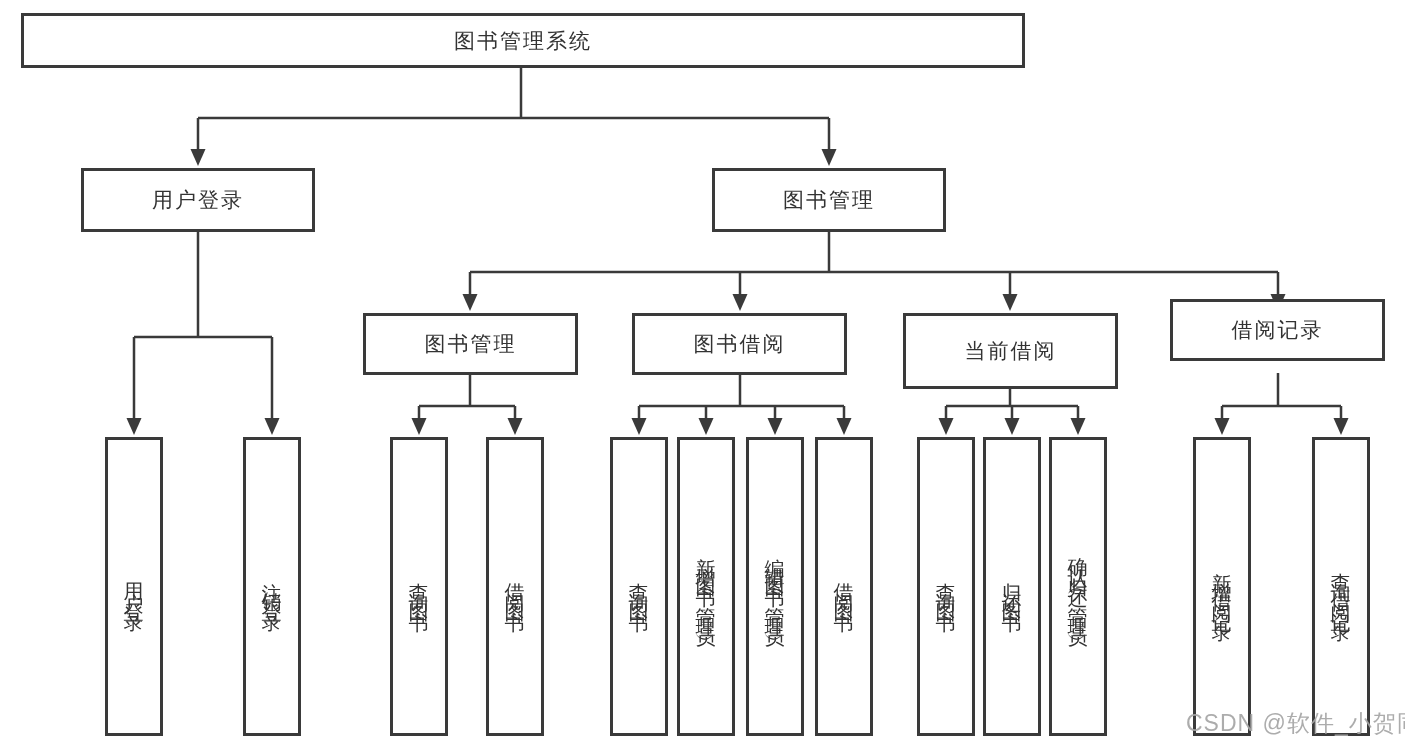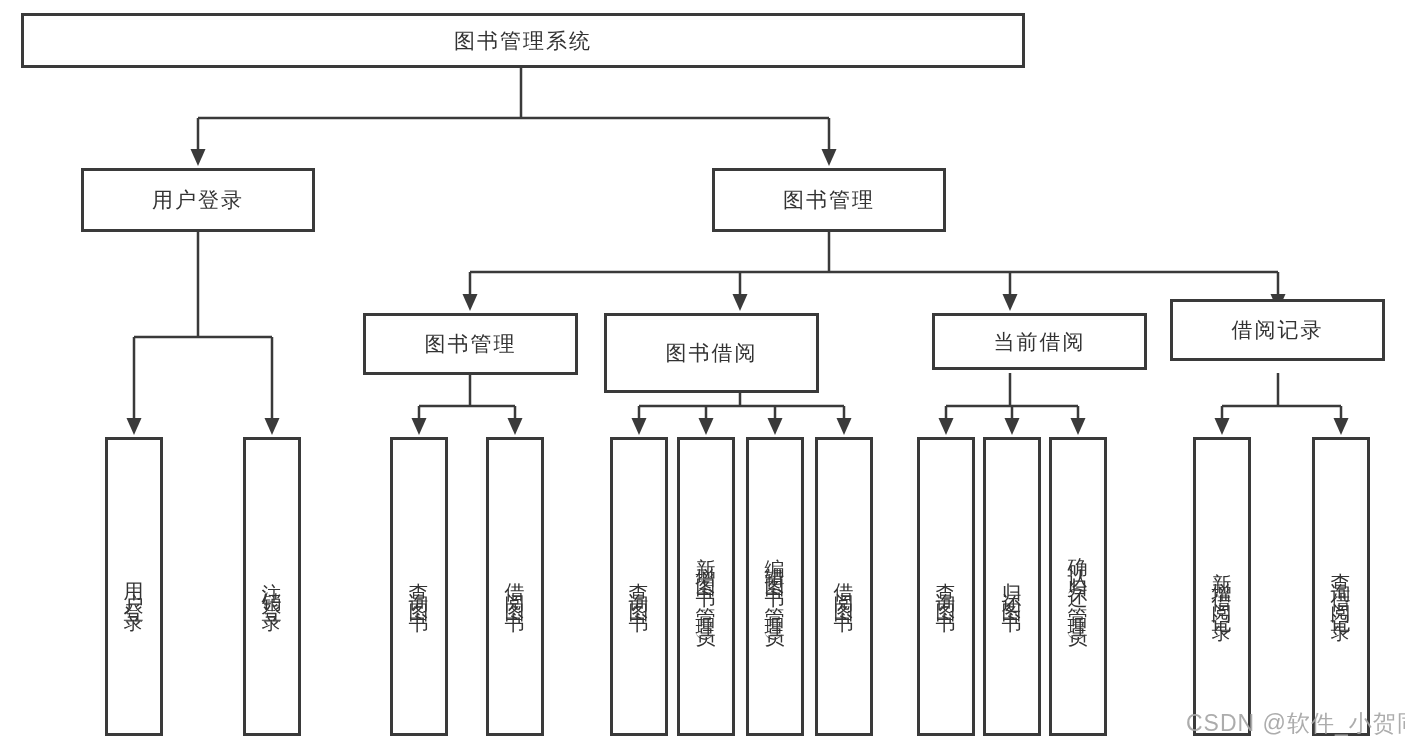--- a/index.html
+++ b/index.html
@@ -87,24 +87,24 @@
   <div class="box" style="left:81px;top:168px;width:234px;height:64px">
     <span>用户登录</span>
   </div>
   <div class="box" style="left:712px;top:168px;width:234px;height:64px">
     <span>图书管理</span>
   </div>
 
   <div class="box" style="left:363px;top:313px;width:215px;height:62px">
     <span>图书管理</span>
   </div>
-  <div class="box" style="left:604px;top:313px;width:215px;height:80px">
+  <div class="box" style="left:632px;top:313px;width:215px;height:62px">
     <span>图书借阅</span>
   </div>
-  <div class="box" style="left:932px;top:313px;width:215px;height:57px">
+  <div class="box" style="left:903px;top:313px;width:215px;height:76px">
     <span>当前借阅</span>
   </div>
   <div class="box" style="left:1170px;top:299px;width:215px;height:62px">
     <span>借阅记录</span>
   </div>
 
   <div class="leaf" style="left:105px">
     <span class="vtext">用户登录</span>
   </div>
   <div class="leaf" style="left:243px">

